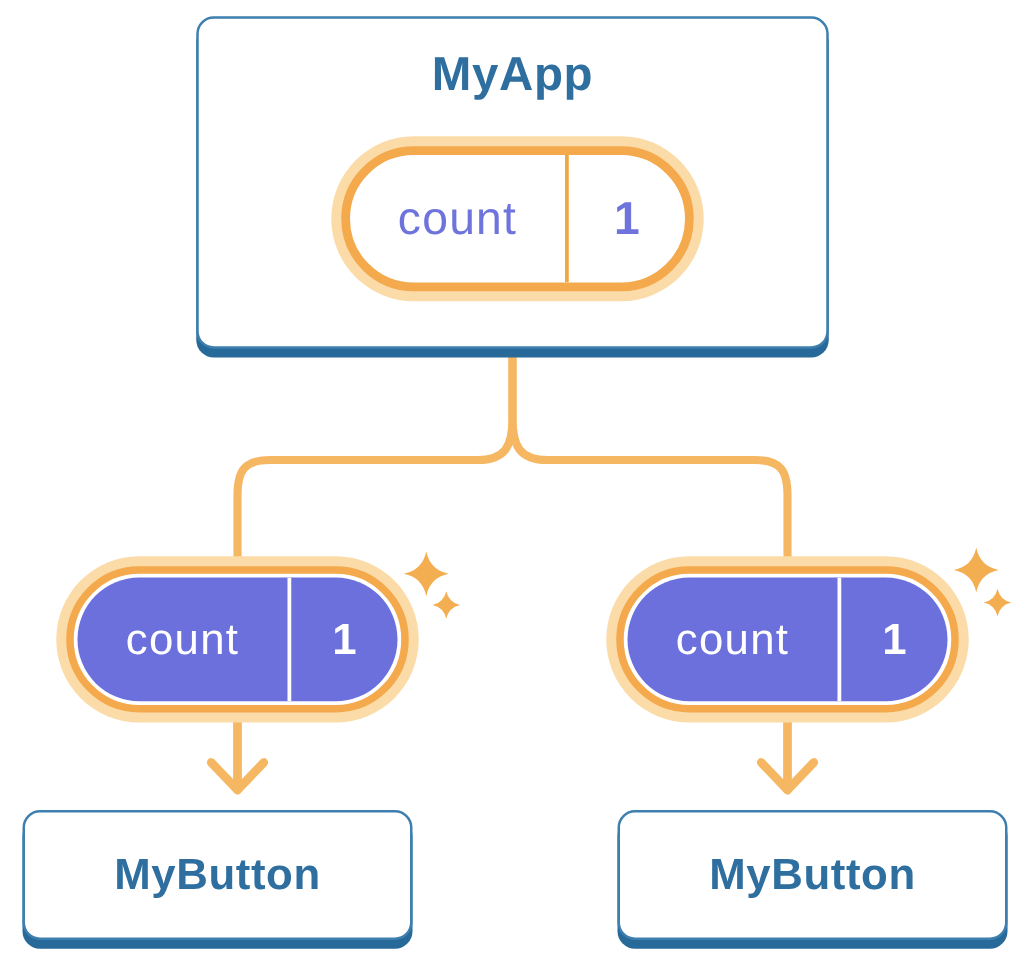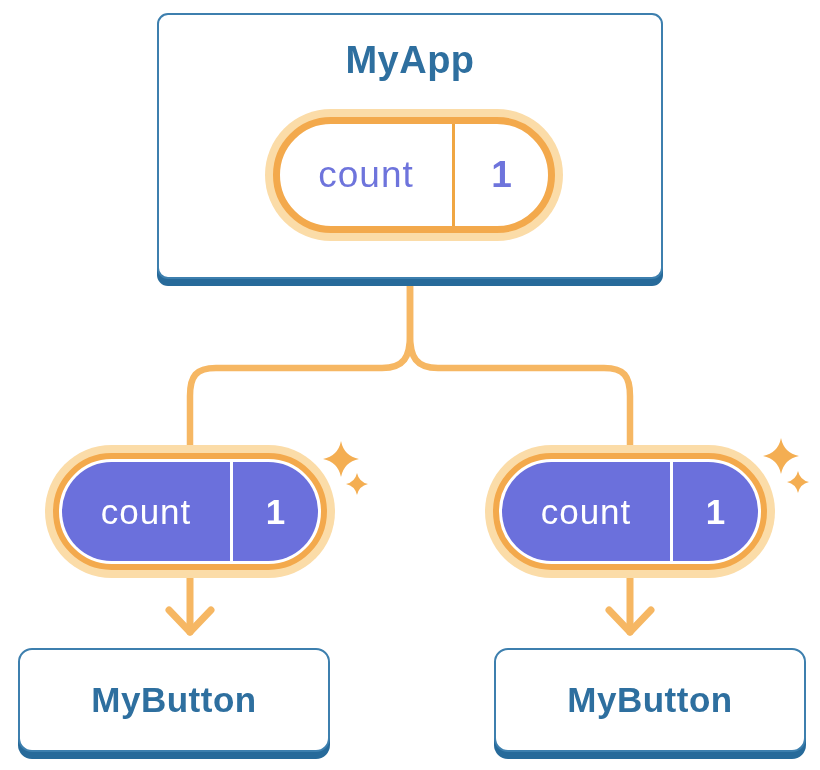--- a/index.html
+++ b/index.html
@@ -39,21 +39,21 @@
     border-radius:14px;
     box-shadow:0 7px 0 var(--card-shadow-blue);
     z-index:1;
   }
   .card-title{
     color:var(--heading-text);
     font-weight:700;
     letter-spacing:0.5px;
     text-align:center;
   }
-  .root-card{left:157px;top:13px;width:506px;height:266px;border-radius:11px;}
+  .root-card{left:157px;top:13px;width:506px;height:266px;}
   .root-card .card-title{margin-top:24px;font-size:38px;}
   .child-card{
     display:flex;align-items:center;justify-content:center;
     width:312px;height:104px;
   }
   .child-card .card-title{font-size:35px;}
   .child-card.left{left:18px;top:648px;}
   .child-card.right{left:494px;top:648px;}
 
   

